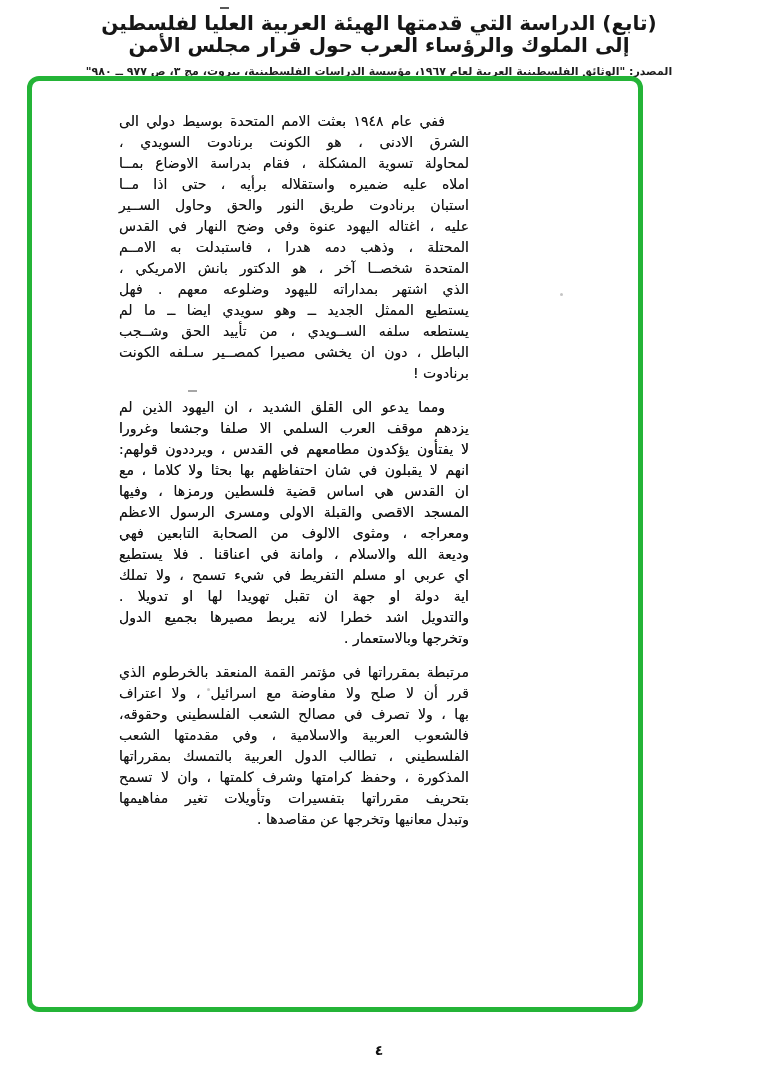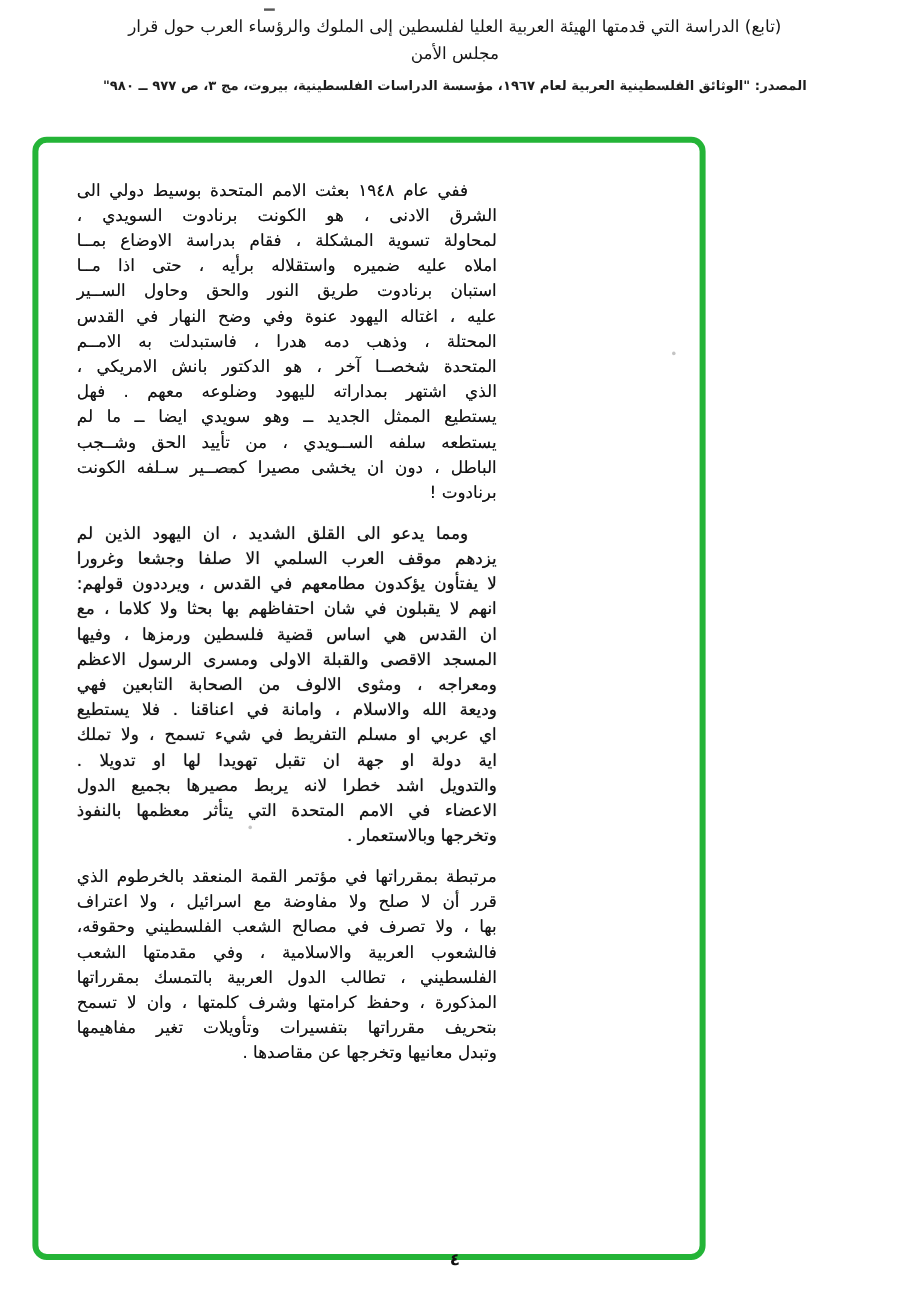--- a/index.html
+++ b/index.html
@@ -16,42 +16,41 @@
     color: #161616;
   }
   
   .header {
     position: absolute;
     top: 12px; left: 0; right: 0;
     direction: rtl;
     text-align: center;
   }
   .doc-title {
-    font-size: 14px;
-    font-weight: normal;
+    font-size: 20px;
+    font-weight: bold;
     line-height: 22px;
     padding: 0 97px;
     letter-spacing: 0;
   }
   .doc-source {
     margin-top: 9px;
     font-size: 11px;
     font-weight: bold;
     color: #1d1d1d;
   }
   
   .frame {
     position: absolute;
     left: 27px; top: 76px;
-    width: 561px; height: 936px;
+    width: 616px; height: 936px;
     box-sizing: border-box;
     border: 5px solid #24b437;
     border-radius: 12px;
     background: #ffffff;
-    margin-top: 38px;
   }
   
   .textcol {
     position: absolute;
     top: 30px;
     right: 169px;
     width: 350px;
     direction: rtl;
   }
   .para {
@@ -120,21 +119,20 @@
           <div class="line">يزدهم موقف العرب السلمي الا صلفا وجشعا وغرورا</div>
           <div class="line">لا يفتأون يؤكدون مطامعهم في القدس ، ويرددون قولهم:</div>
           <div class="line">انهم لا يقبلون في شان احتفاظهم بها بحثا ولا كلاما ، مع</div>
           <div class="line">ان القدس هي اساس قضية فلسطين ورمزها ، وفيها</div>
           <div class="line">المسجد الاقصى والقبلة الاولى ومسرى الرسول الاعظم</div>
           <div class="line">ومعراجه ، ومثوى الالوف من الصحابة التابعين فهي</div>
           <div class="line">وديعة الله والاسلام ، وامانة في اعناقنا . فلا يستطيع</div>
           <div class="line">اي عربي او مسلم التفريط في شيء تسمح ، ولا تملك</div>
           <div class="line">اية دولة او جهة ان تقبل تهويدا لها او تدويلا .</div>
           <div class="line">والتدويل اشد خطرا لانه يربط مصيرها بجميع الدول</div>
-          <div class="line">الاعضاء في الامم المتحدة التي يتأثر معظمها بالنفوذ</div>
           <div class="line last">وتخرجها وبالاستعمار .</div>
         </div>
       <div class="para p3">
           <div class="line">مرتبطة بمقرراتها في مؤتمر القمة المنعقد بالخرطوم الذي</div>
           <div class="line">قرر أن لا صلح ولا مفاوضة مع اسرائيل ، ولا اعتراف</div>
           <div class="line">بها ، ولا تصرف في مصالح الشعب الفلسطيني وحقوقه،</div>
           <div class="line">فالشعوب العربية والاسلامية ، وفي مقدمتها الشعب</div>
           <div class="line">الفلسطيني ، تطالب الدول العربية بالتمسك بمقرراتها</div>
           <div class="line">المذكورة ، وحفظ كرامتها وشرف كلمتها ، وان لا تسمح</div>
           <div class="line">بتحريف مقرراتها بتفسيرات وتأويلات تغير مفاهيمها</div>

